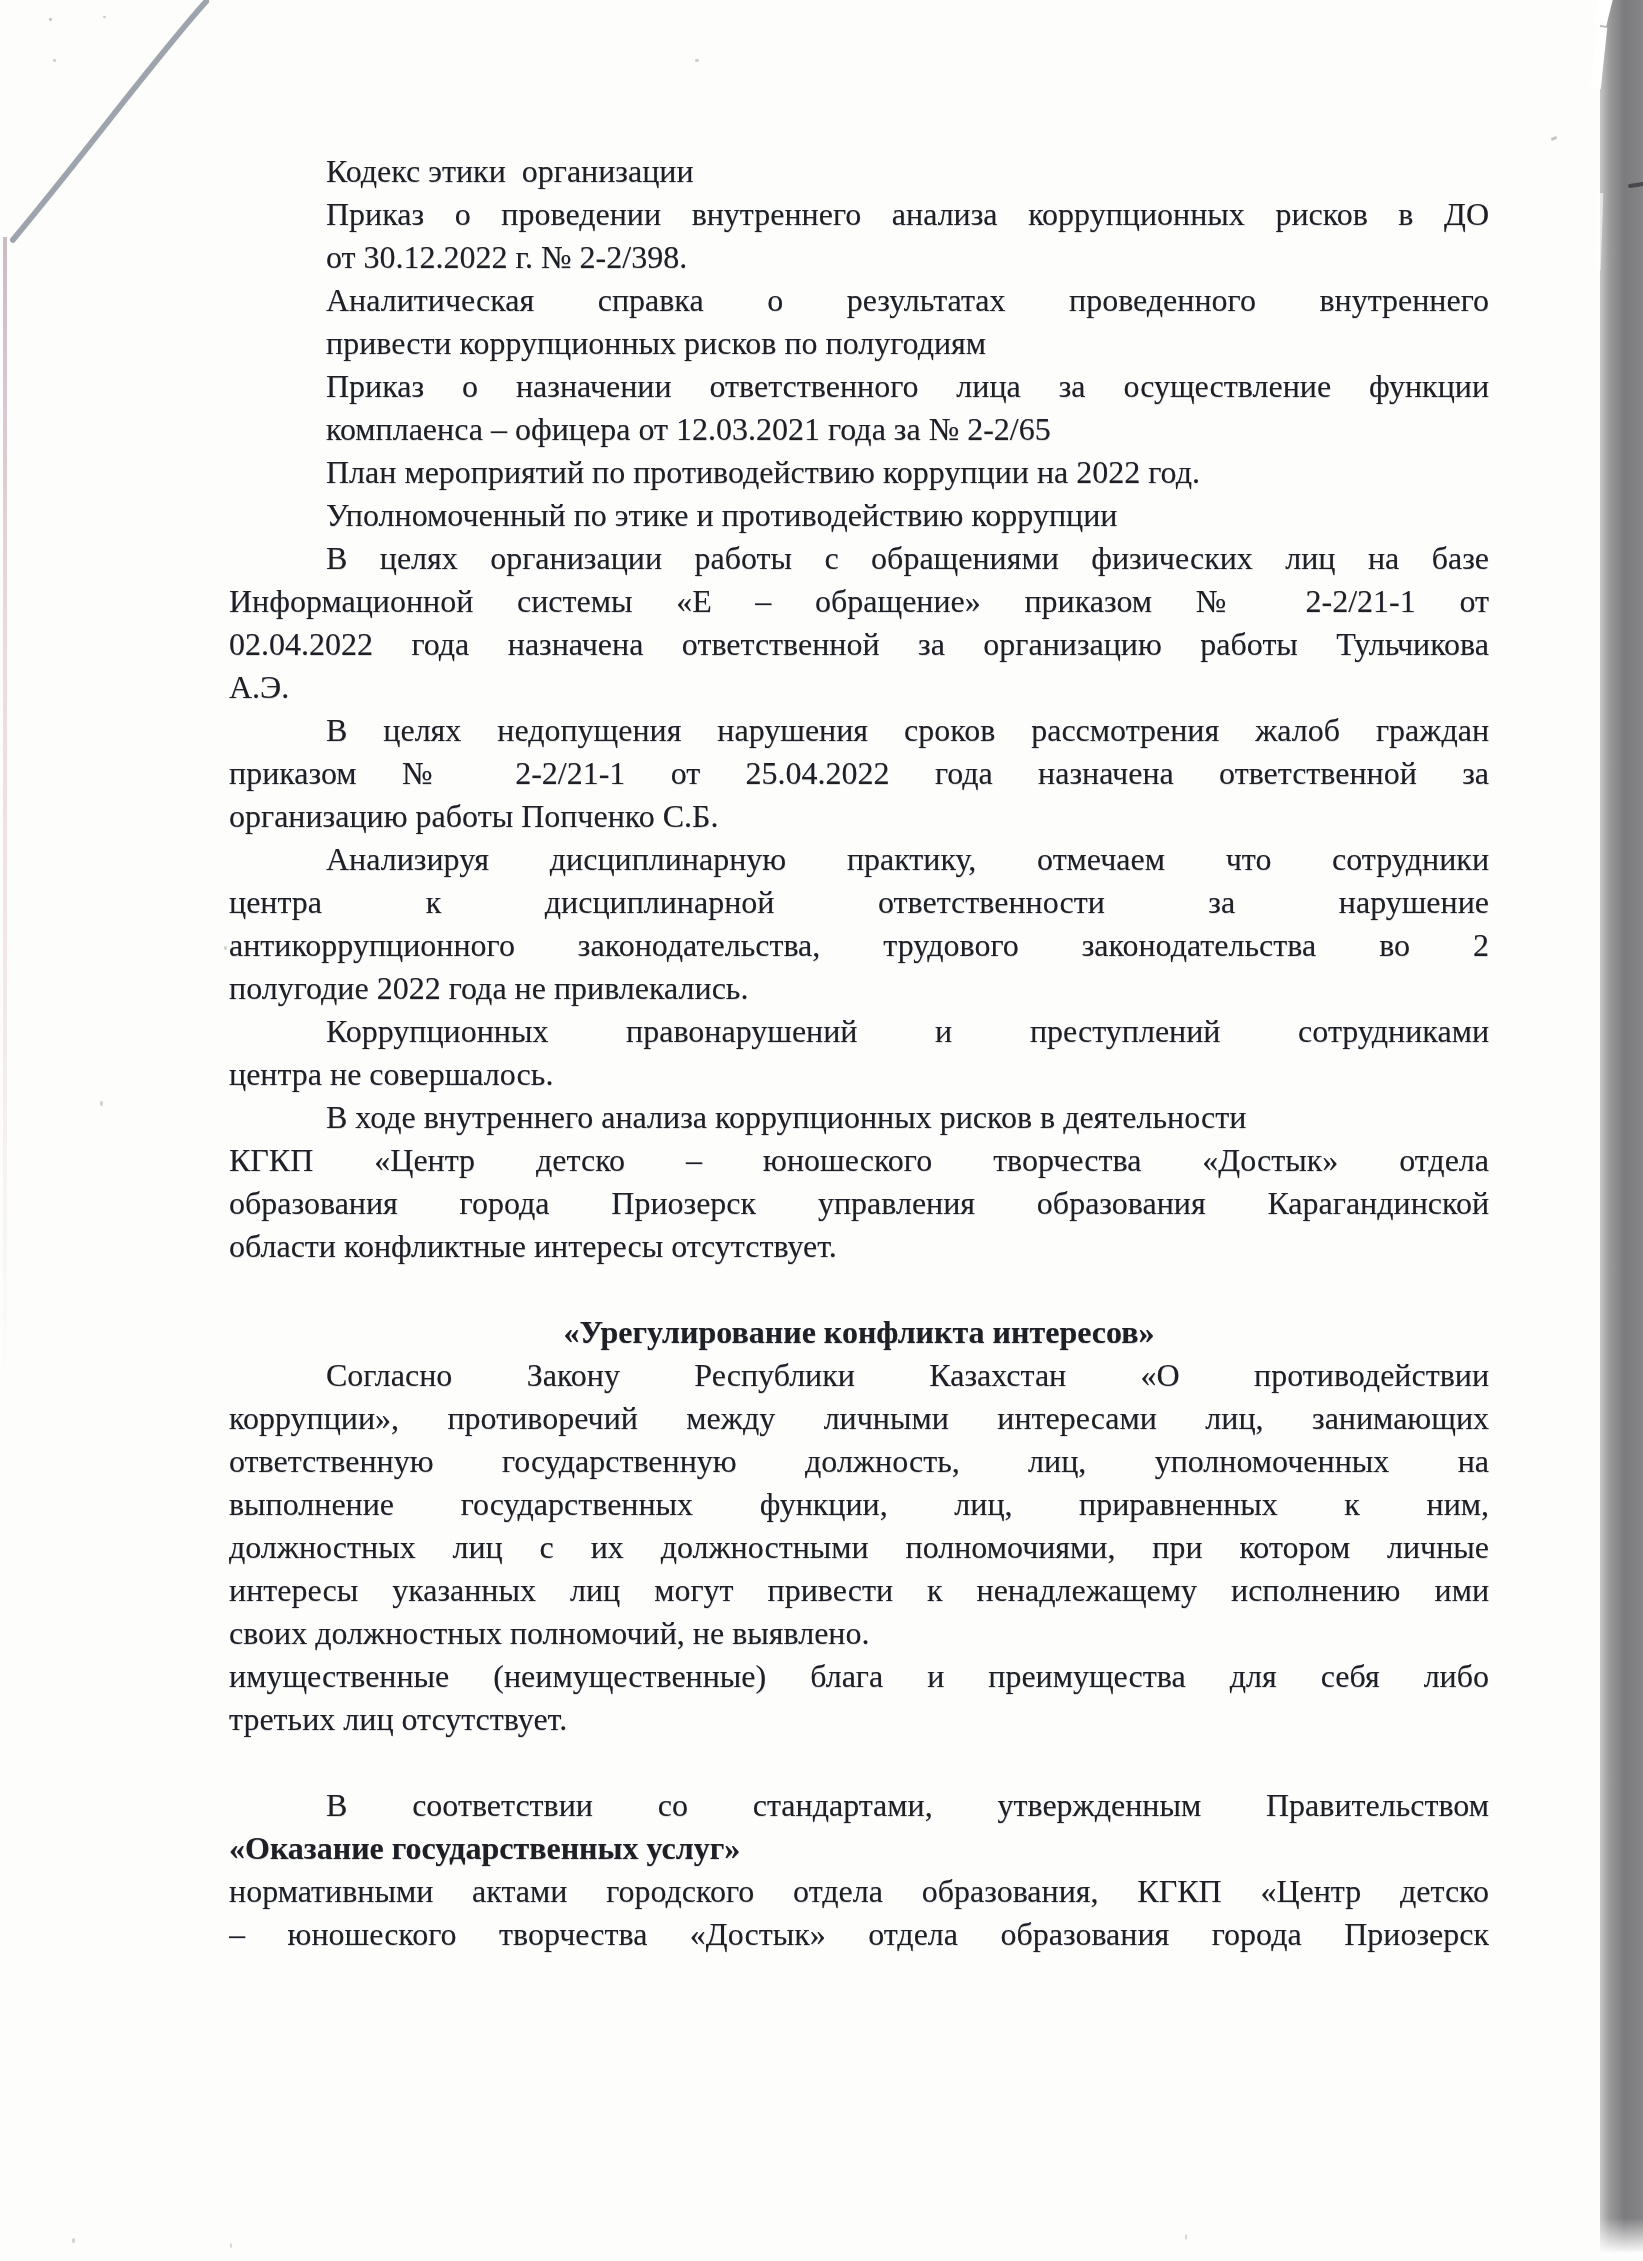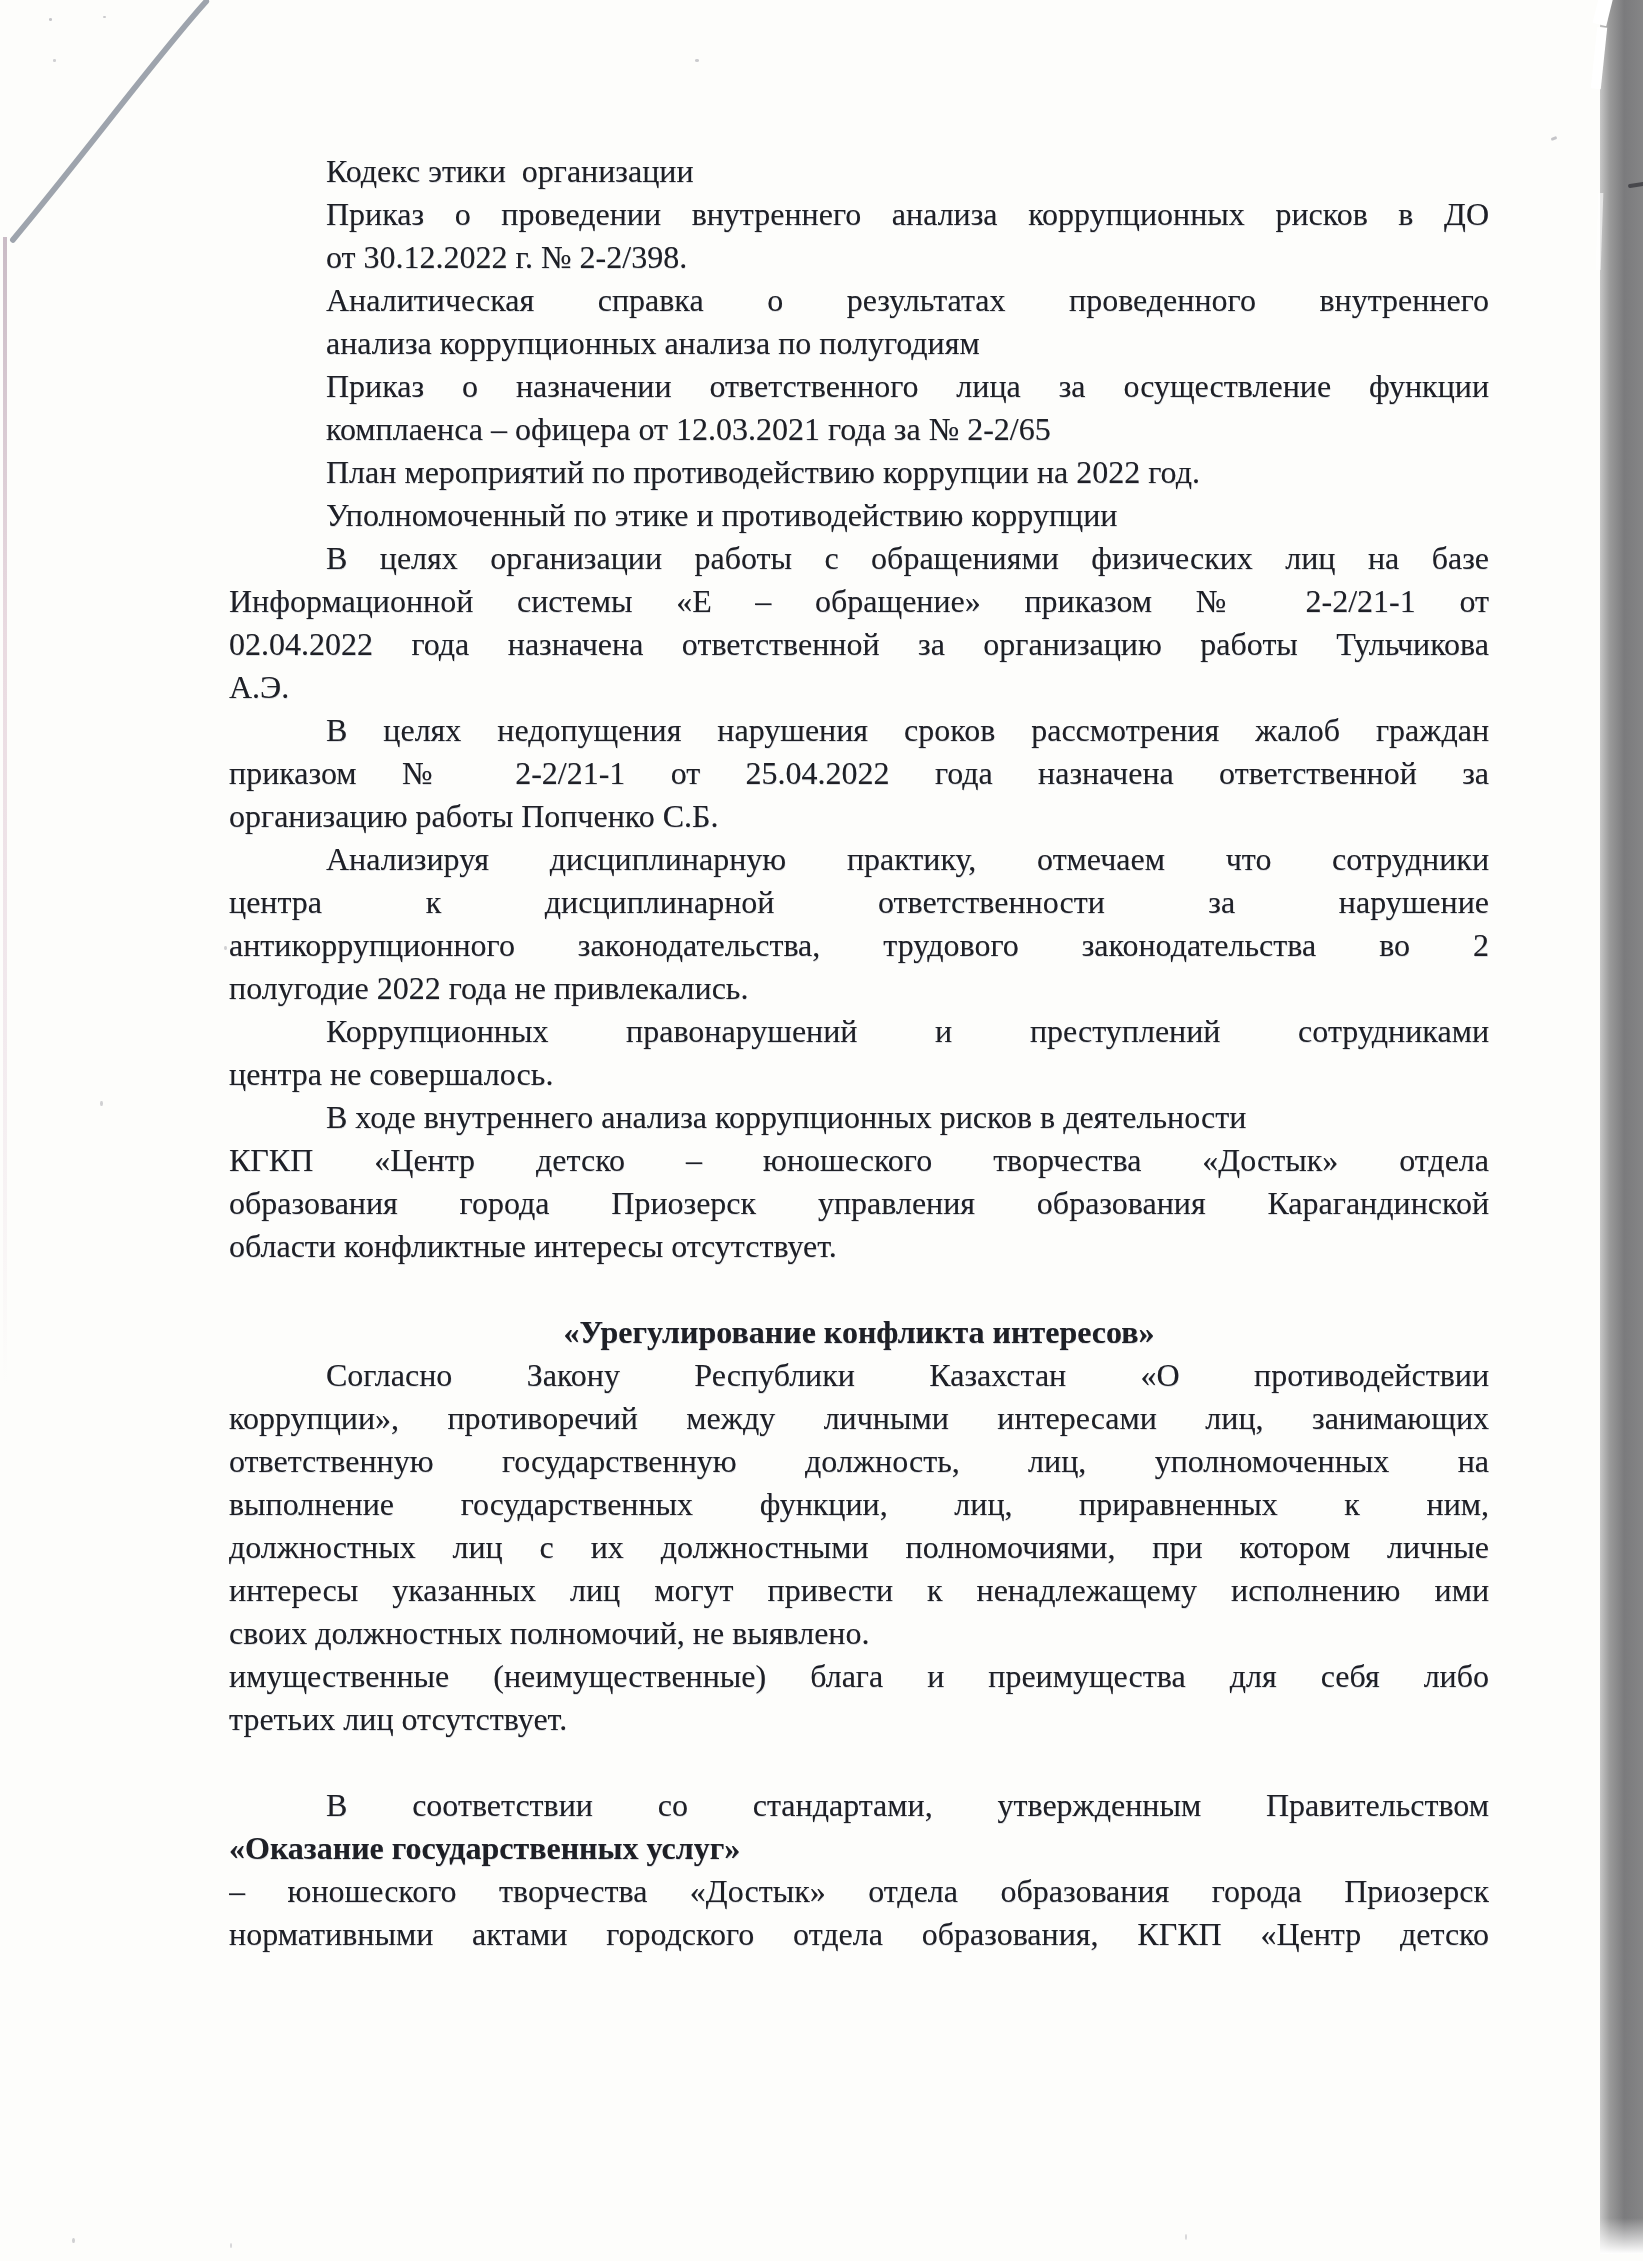--- a/index.html
+++ b/index.html
@@ -72,21 +72,21 @@
   <div class="speck" style="left:100px;top:1101px;width:2.6px;height:4.5px;opacity:.4;"></div>
   <div class="speck" style="left:72px;top:2238px;width:2.6px;height:5.2px;opacity:.4;"></div>
   <div class="speck" style="left:230px;top:2243px;width:1.9px;height:5.2px;opacity:.35;"></div>
   <div class="speck" style="left:1185px;top:2234px;width:1.9px;height:5.8px;opacity:.35;"></div>
 
   <div class="doc">
       <div class="line list">Кодекс этики&nbsp; организации</div>
       <div class="line list just">Приказ о проведении внутреннего анализа коррупционных рисков в ДО</div>
       <div class="line list">от 30.12.2022 г. № 2-2/398.</div>
       <div class="line list just">Аналитическая справка о результатах проведенного внутреннего</div>
-      <div class="line list">анализа коррупционных анализа по полугодиям</div>
+      <div class="line list">привести коррупционных рисков по полугодиям</div>
       <div class="line list just">Приказ о назначении ответственного лица за осуществление функции</div>
       <div class="line list">комплаенса – офицера от 12.03.2021 года за № 2-2/65</div>
       <div class="line list">План мероприятий по противодействию коррупции на 2022 год.</div>
       <div class="line list">Уполномоченный по этике и противодействию коррупции</div>
       <div class="line first just">В целях организации работы с обращениями физических лиц на базе</div>
       <div class="line cont just">Информационной системы «Е – обращение» приказом № 2-2/21-1 от</div>
       <div class="line cont just">02.04.2022 года назначена ответственной за организацию работы Тульчикова</div>
       <div class="line cont">А.Э.</div>
       <div class="line first just">В целях недопущения нарушения сроков рассмотрения жалоб граждан</div>
       <div class="line cont just">приказом № 2-2/21-1 от 25.04.2022 года назначена ответственной за</div>
@@ -108,18 +108,18 @@
       <div class="line cont just">ответственную государственную должность, лиц, уполномоченных на</div>
       <div class="line cont just">выполнение государственных функции, лиц, приравненных к ним,</div>
       <div class="line cont just">должностных лиц с их должностными полномочиями, при котором личные</div>
       <div class="line cont just">интересы указанных лиц могут привести к ненадлежащему исполнению ими</div>
       <div class="line cont">своих должностных полномочий, не выявлено.</div>
       <div class="line cont just">имущественные (неимущественные) блага и преимущества для себя либо</div>
       <div class="line cont">третьих лиц отсутствует.</div>
       <div class="line blank"></div>
       <div class="line first just">В соответствии со стандартами, утвержденным Правительством</div>
       <div class="line h-left">«Оказание государственных услуг»</div>
+      <div class="line cont just">нормативными актами городского отдела образования, КГКП «Центр детско</div>
       <div class="line cont just">– юношеского творчества «Достык» отдела образования города Приозерск</div>
-      <div class="line cont just">нормативными актами городского отдела образования, КГКП «Центр детско</div>
     </div>
 
 </div>
 
 
 </body></html>

